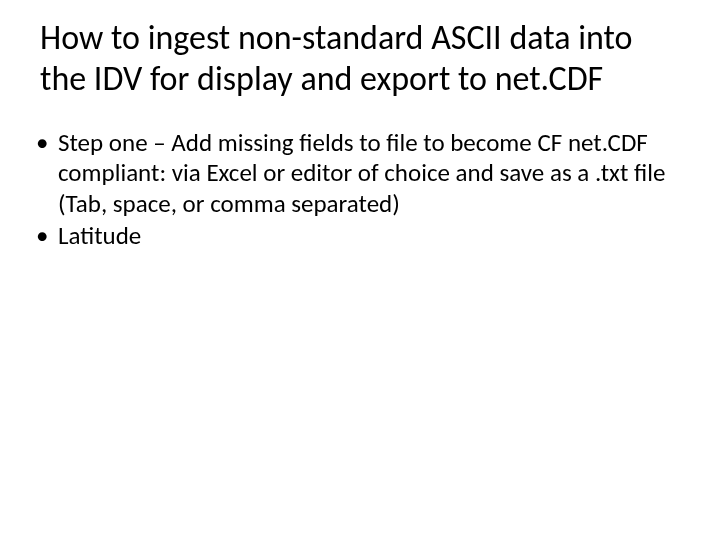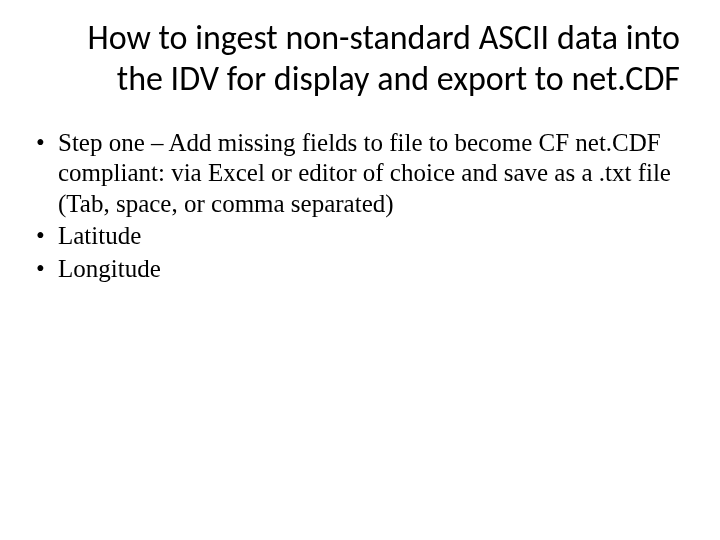--- a/index.html
+++ b/index.html
@@ -12,29 +12,28 @@
       height: 540px;
       background: #ffffff;
       font-family: Calibri, "Segoe UI", Arial, sans-serif;
       color: #000000;
       padding: 18px 30px 30px 30px;
       overflow: hidden;
     }
     .title {
       font-size: 34px;
       line-height: 1.2;
-      text-align: right;
+      text-align: left;
       font-weight: 400;
       margin-bottom: 28px;
       padding: 0 10px;
     }
     .bullet-list {
       list-style: none;
       padding-left: 0;
-      font-family: Liberation Serif, serif;
     }
     .bullet-list li {
       position: relative;
       padding-left: 28px;
       font-size: 25px;
       line-height: 1.22;
       margin-bottom: 2px;
     }
     .bullet-list li::before {
       content: "•";
@@ -45,14 +44,13 @@
     }
   </style>
 </head>
 <body>
 
 <h1 class="title">How to ingest non-standard ASCII data into the IDV for display and export to net.CDF</h1>
 
 <ul class="bullet-list">
   <li>Step one – Add missing fields to file to become CF net.CDF compliant: via Excel or editor of choice and save as a .txt file (Tab, space, or comma separated)</li>
   <li>Latitude</li>
-  <li>Longitude</li>
 </ul>
 
 </body></html>

